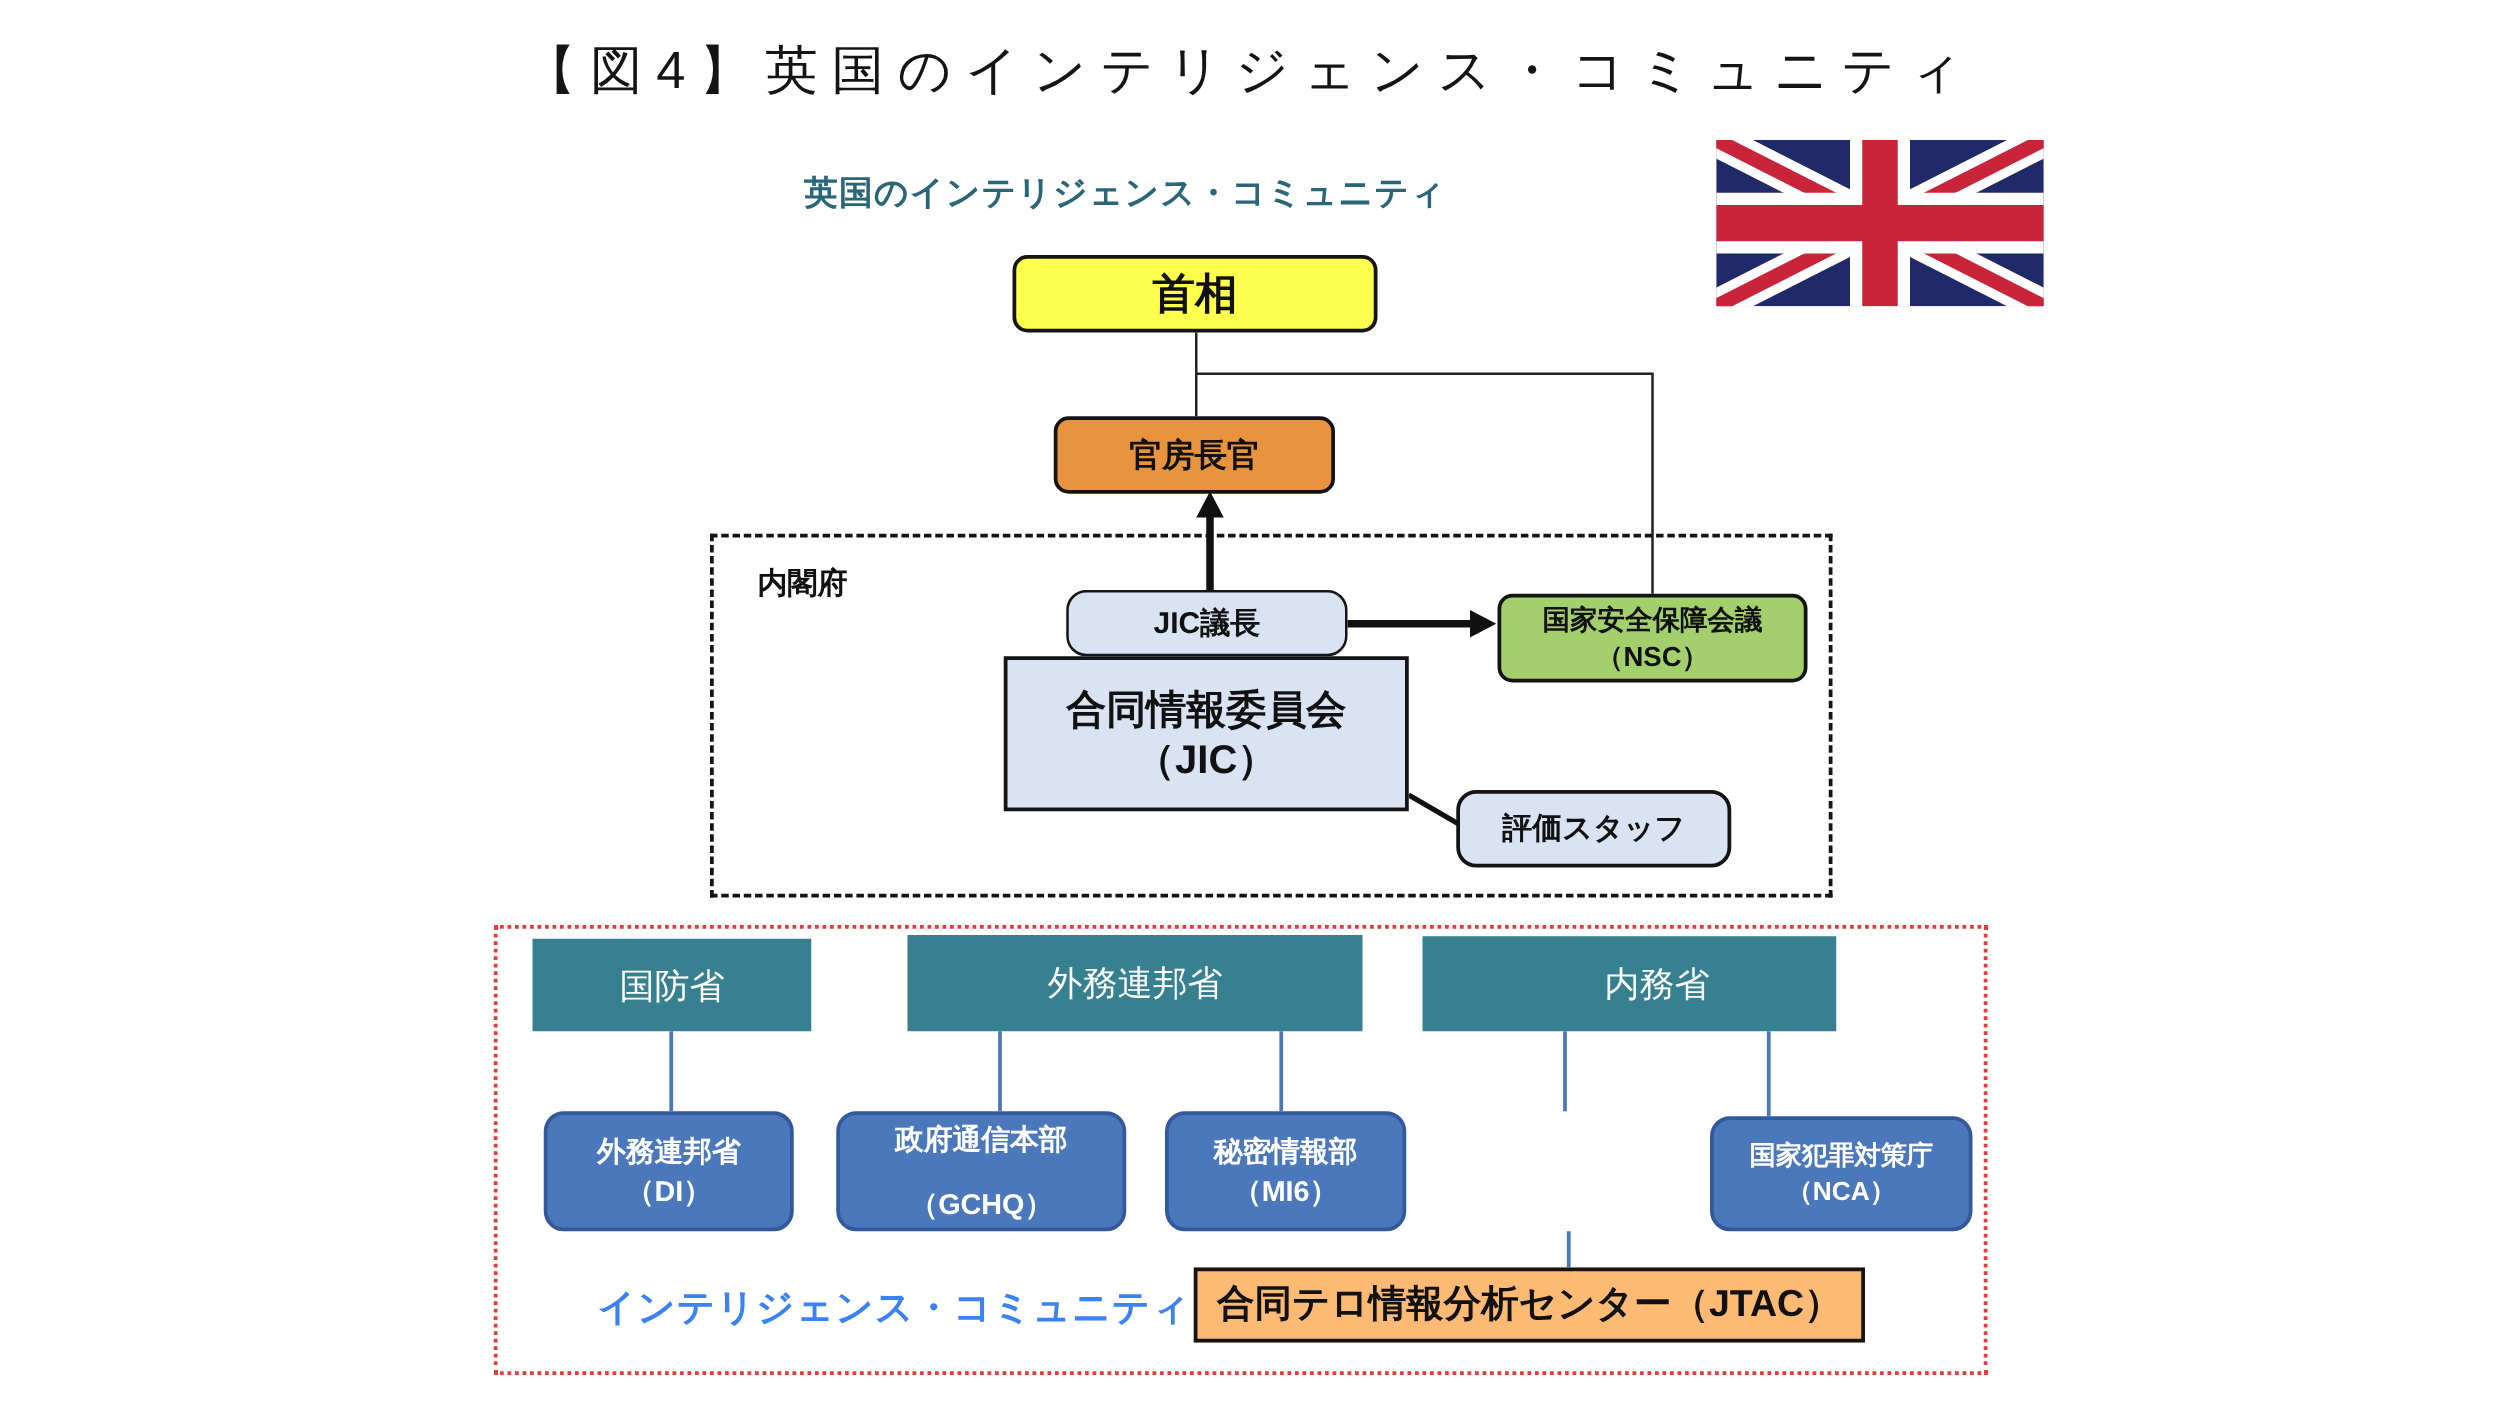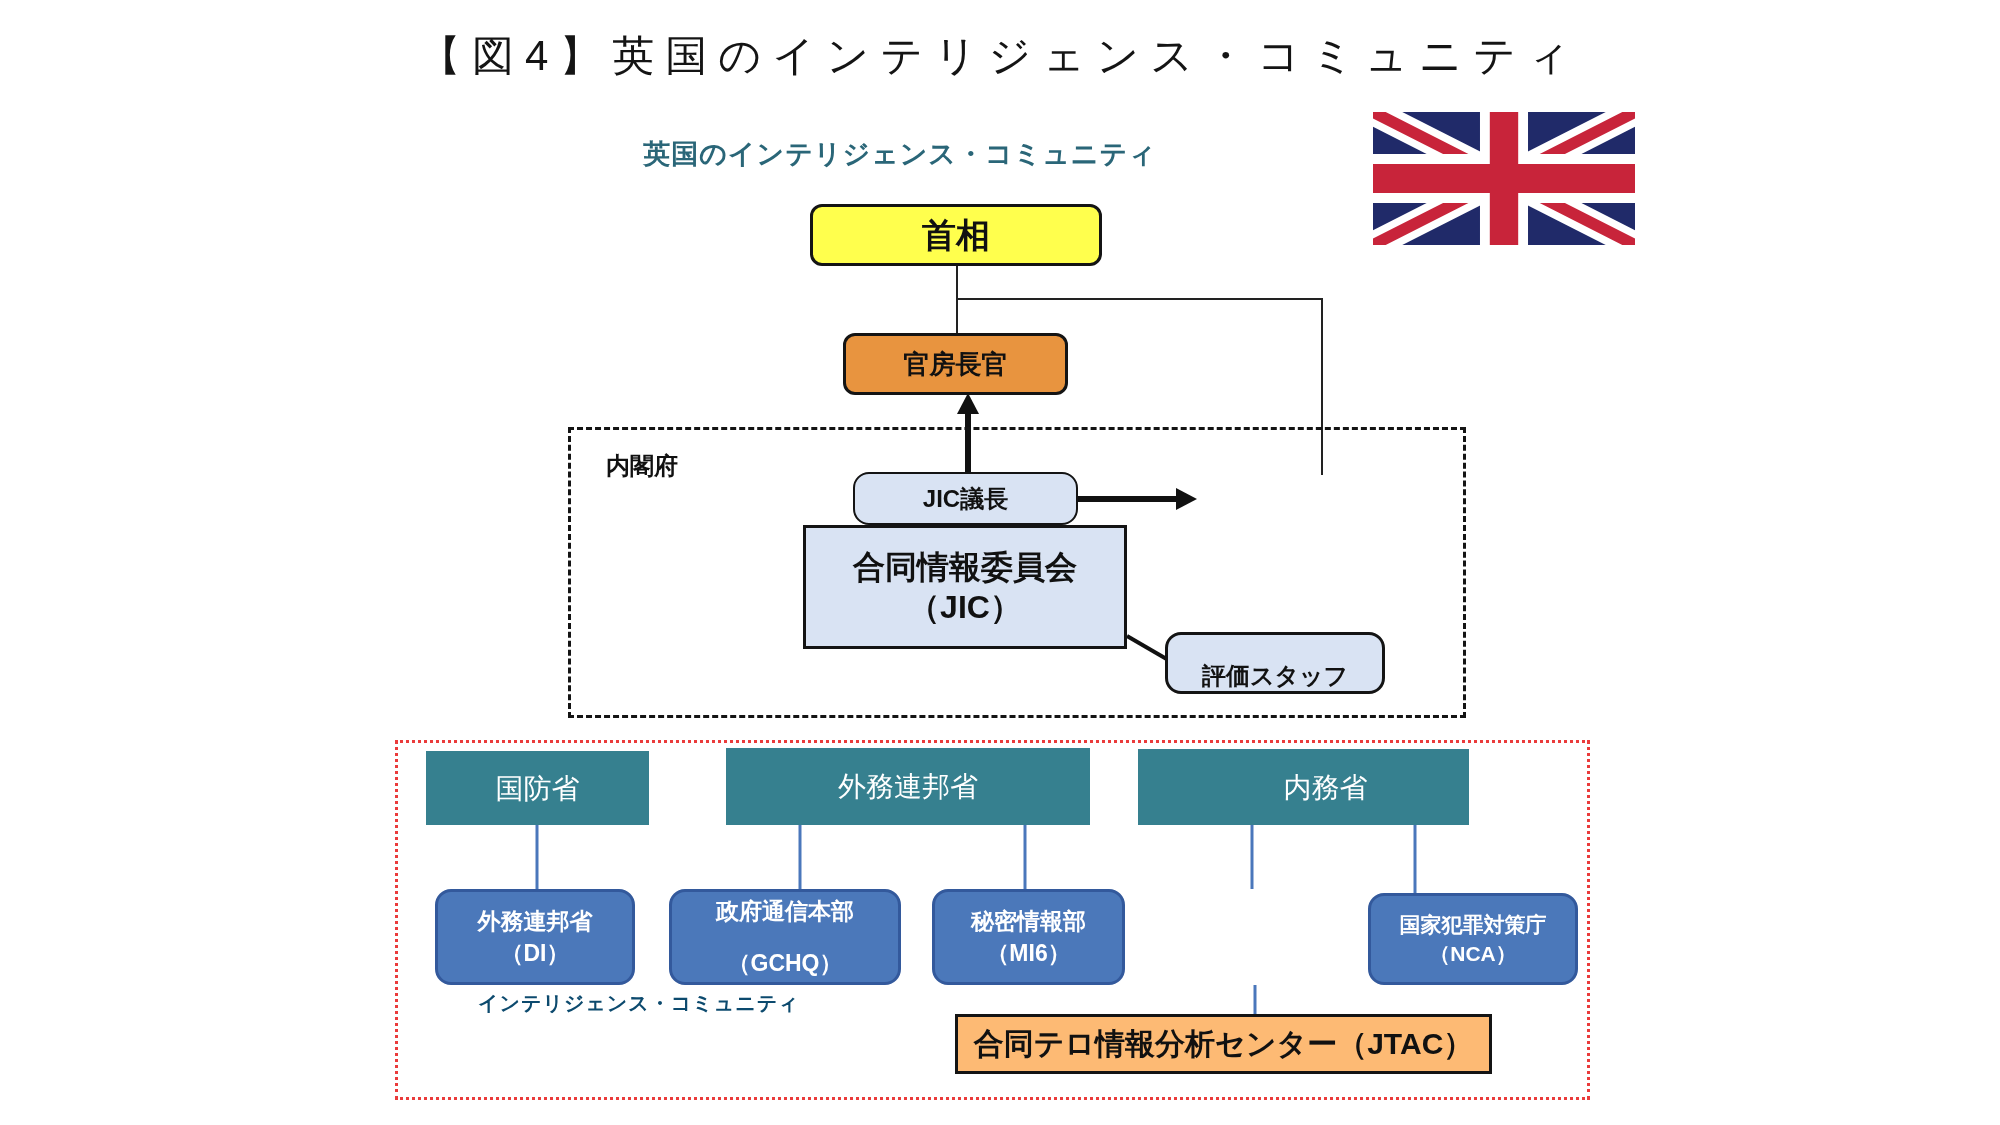--- a/index.html
+++ b/index.html
@@ -21,33 +21,33 @@
     font-size:27px;font-weight:bold;color:#2a6678;letter-spacing:1px;
   }
   .flag{left:1373px;top:112px;width:262px;height:133px;}
   .node-pm{left:810px;top:204px;width:292px;height:62px;background:#ffff4d;border:3px solid #141414;border-radius:12px;font-size:34px;font-weight:bold;}
   .node-ccs{left:843px;top:333px;width:225px;height:62px;background:#e8943f;border:3px solid #141414;border-radius:12px;font-size:26px;font-weight:bold;}
   .cabinet-box{left:568px;top:427px;width:898px;height:291px;border:3px dashed #141414;}
   .cabinet-label{left:606px;top:450px;font-size:24px;font-weight:bold;}
   .node-jic-chair{left:853px;top:472px;width:225px;height:53px;background:#d9e3f3;border:2px solid #141414;border-radius:16px;font-size:24px;font-weight:bold;}
   .node-jic{left:803px;top:525px;width:324px;height:124px;background:#d9e3f3;border:3px solid #141414;font-size:32px;font-weight:600;}
   .node-nsc{left:1198px;top:475px;width:248px;height:71px;background:#a3d06c;border:3px solid #141414;border-radius:12px;font-size:22px;font-weight:bold;line-height:1.35;}
-  .node-assess{left:1165px;top:632px;width:220px;height:62px;background:#d9e3f3;border:3px solid #141414;border-radius:16px;font-size:24px;font-weight:bold;justify-content:flex-end;}
+  .node-assess{left:1165px;top:632px;width:220px;height:62px;background:#d9e3f3;border:3px solid #141414;border-radius:16px;font-size:24px;font-weight:bold;}
   .ic-box{left:395px;top:740px;width:1195px;height:360px;border:3px dotted #ea3b3b;}
   .ministry{background:#36808f;color:#fff;font-size:28px;font-weight:400;}
   .mod{left:426px;top:751px;width:223px;height:74px;}
   .fco{left:726px;top:748px;width:364px;height:77px;}
   .home{left:1138px;top:749px;width:331px;height:76px;padding-left:44px;}
   .agency{background:#4b78ba;border:3px solid #33599c;border-radius:16px;color:#fff;font-weight:bold;line-height:1.4;}
   .di{left:435px;top:889px;width:200px;height:96px;font-size:23px;}
   .gchq{left:669px;top:889px;width:232px;height:96px;font-size:23px;}
   .mi6{left:932px;top:889px;width:193px;height:96px;font-size:23px;}
   .mi5{left:1167px;top:889px;width:184px;height:96px;font-size:23px;}
   .nca{left:1368px;top:893px;width:210px;height:92px;font-size:21px;}
-  .ic-label{left:478px;top:990px;font-size:20px;font-weight:bold;color:#0c4a6e;letter-spacing:1px;}
+  .ic-label{left:478px;top:1026px;font-size:30px;font-weight:bold;color:#3b82f6;letter-spacing:1px;}
   .node-jtac{left:955px;top:1014px;width:537px;height:60px;background:#b2dde8;border:3px solid #141414;font-size:30px;font-weight:600;}
   svg.connectors{position:absolute;left:0;top:0;width:2000px;height:1125px;pointer-events:none;}
 </style>
 </head>
 <body>
 
 <div class="canvas">
 
   <div class="abs page-title">【図4】英国のインテリジェンス・コミュニティ</div>
 
@@ -99,20 +99,24 @@
 
   <div class="box node-jic-chair" style="background-color: rgb(217, 227, 243);">
     <span>JIC議長</span>
   </div>
 
   <div class="box node-jic" style="background-color: rgb(217, 227, 243);">
     <span>合同情報委員会</span>
     <span>（JIC）</span>
   </div>
 
+  <div class="box node-nsc" style="background-color: rgb(163, 208, 108);">
+    <span>国家安全保障会議</span>
+    <span>（NSC）</span>
+  </div>
 
   <div class="box node-assess" style="background-color: rgb(217, 227, 243);">
     <span>評価スタッフ</span>
   </div>
 
   <div class="abs ic-box"></div>
 
   <div class="box ministry mod" style="background-color: rgb(54, 128, 143);">
     <span>国防省</span>
   </div>

